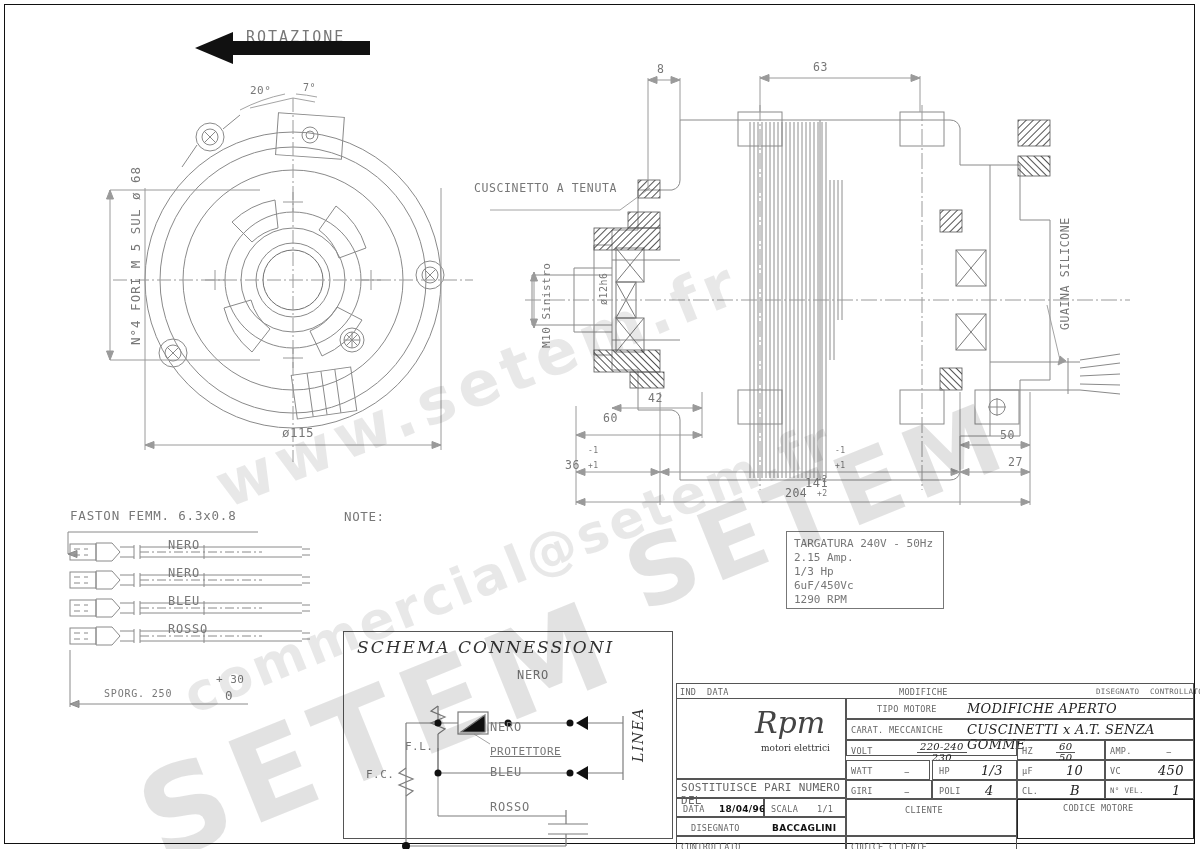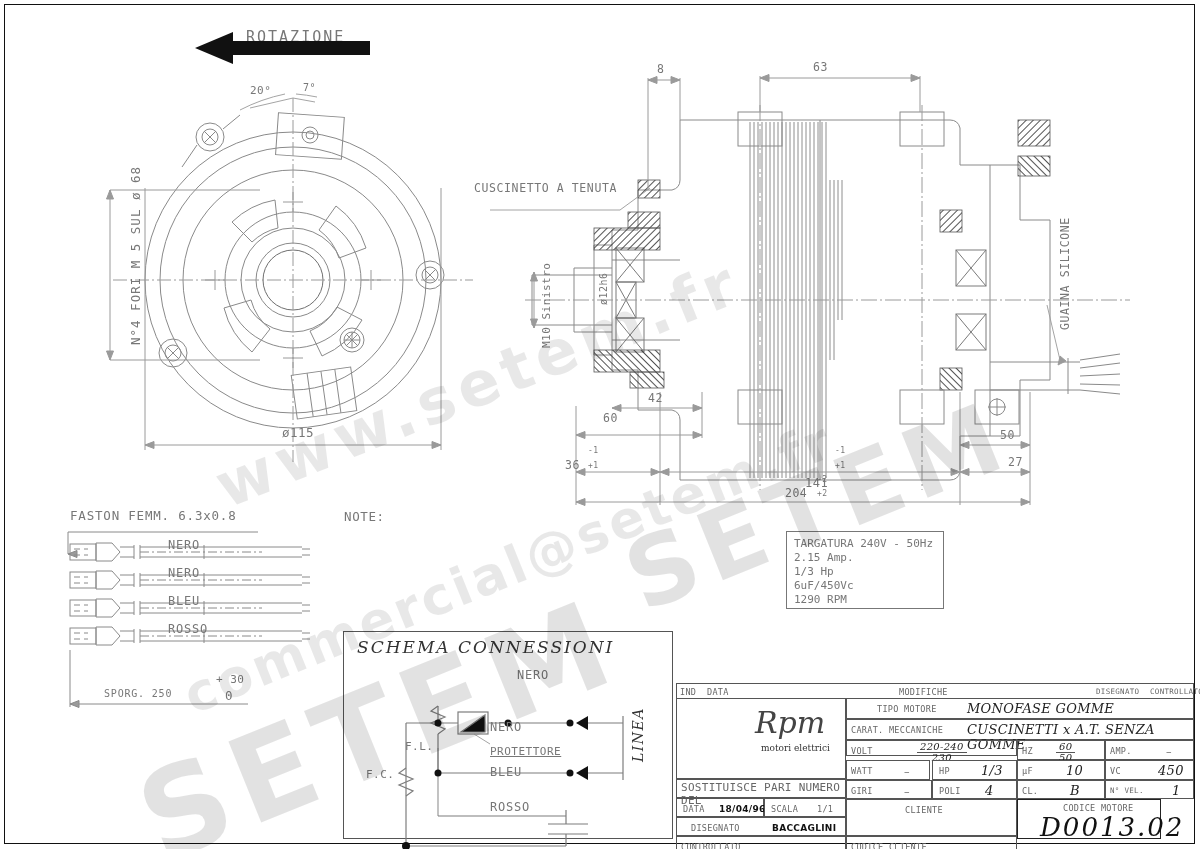--- a/index.html
+++ b/index.html
@@ -448,21 +448,21 @@
       <span style="position:absolute;left:473px;top:3px;font-size:7.5px;">CONTROLLATO</span>
     </div>
 
     <div class="cell" style="left:0;top:15px;width:170px;height:81px;">
       <div class="ser" style="position:absolute;left:78px;top:6px;font-size:30px;color:#444;">Rpm</div>
       <div style="position:absolute;left:84px;top:44px;font-size:9px;color:#333;font-family:'DejaVu Serif',serif;">motori elettrici</div>
     </div>
 
     <div class="cell lbl" style="left:170px;top:15px;width:348px;height:21px;">
       <span style="position:absolute;left:30px;top:5px;">TIPO MOTORE</span>
-      <span class="val" style="position:absolute;left:120px;top:2px;font-size:13px;">MONOFASE GOMME</span>
+      <span class="val" style="position:absolute;left:120px;top:2px;font-size:13px;">MODIFICHE APERTO</span>
     </div>
     <div class="cell lbl" style="left:170px;top:36px;width:348px;height:21px;">
       <span style="position:absolute;left:4px;top:5px;">CARAT. MECCANICHE</span>
       <span class="val" style="position:absolute;left:120px;top:2px;font-size:13px;">CUSCINETTI x A.T. SENZA GOMME</span>
     </div>
 
     <div class="cell lbl" style="left:170px;top:57px;width:171px;height:16px;">
       <span style="position:absolute;left:4px;top:5px;">VOLT</span>
       <span class="fr val" style="position:absolute;left:70px;top:1px;font-size:10px;">
         <span class="a">220-240</span>
@@ -525,23 +525,22 @@
     </div>
     <div class="cell lbl" style="left:88px;top:115px;width:82px;height:19px;text-align:center;">
       <span style="position:absolute;left:6px;top:5px;">SCALA</span>
       <span style="position:absolute;left:52px;top:5px;">1/1</span>
     </div>
 
     <div class="cell lbl" style="left:170px;top:116px;width:171px;height:37px;">
       <span style="position:absolute;left:58px;top:5px;">CLIENTE</span>
     </div>
 
-    <div class="cell lbl" style="left:341px;top:116px;width:144px;height:40px;border:1.6px solid #222;">
+    <div class="cell lbl" style="left:341px;top:116px;width:177px;height:40px;border:1.6px solid #222;">
       <span style="position:absolute;left:45px;top:3px;">CODICE MOTORE</span>
-      <span class="val" style="position:absolute;left:22px;top:12px;font-size:26px;color:#111;letter-spacing:2px;">D0013.02</span>
     </div>
 
     <div class="cell lbl" style="left:0;top:134px;width:170px;height:19px;">
       <span style="position:absolute;left:14px;top:5px;">DISEGNATO</span>
       <span class="valb" style="position:absolute;left:95px;top:5px;">BACCAGLINI</span>
     </div>
 
     <div class="cell lbl" style="left:0;top:153px;width:170px;height:19px;">
       <span style="position:absolute;left:4px;top:5px;">CONTROLLATO</span>
     </div>

